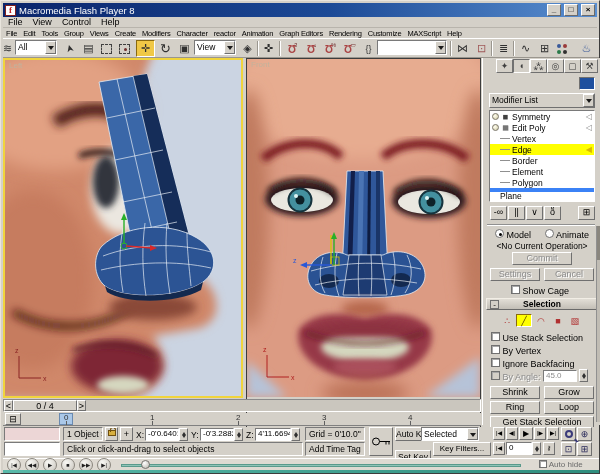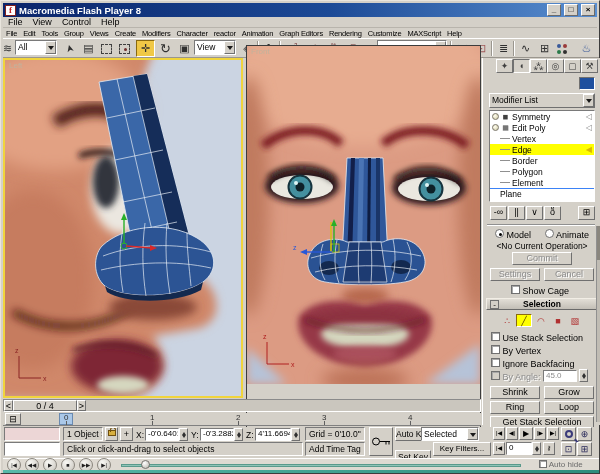--- a/index.html
+++ b/index.html
@@ -2,21 +2,21 @@
 <html><head>
 <meta charset="utf-8">
 <style>
 *{margin:0;padding:0;box-sizing:border-box}
 html,body{width:600px;height:474px;overflow:hidden}
 body{font-family:"Liberation Sans",sans-serif;font-size:9px;color:#000;background:#d4d0c8}
 .abs{position:absolute}
 #win{position:relative;width:600px;height:474px;background:#d4d0c8;border:1px solid;border-color:#e9e5dd #3c3c3c #3c3c3c #e9e5dd}
 .titlebar{left:2px;top:2px;width:594px;height:14px;background:linear-gradient(90deg,#0a246a,#1c4a96 55%,#5a8fd0);display:flex;align-items:center;gap:3px;padding:0 2px}
 .flogo{width:11px;height:11px;background:#fff;border:1px solid #802020;color:#c02020;font-weight:bold;font-size:9px;line-height:9px;text-align:center;font-family:"Liberation Serif",serif}
-.title{flex:1;color:#fff;font-weight:bold;font-size:9.5px;white-space:nowrap}
+.title{flex:1;color:#fff;font-weight:normal;font-size:9.5px;white-space:nowrap}
 .tbtn{width:14px;height:12px;background:#d4d0c8;border:1px solid;border-color:#fff #6b6b6b #6b6b6b #fff;font-size:8px;line-height:9px;text-align:center;font-weight:bold}
 .menubar{display:flex;align-items:center;background:#d4d0c8}
 .mi{padding:0 5px;white-space:nowrap}
 .mmax .mi{padding:0 3px;font-size:7.5px;letter-spacing:-.2px}
 .toolbar{left:2px;top:37px;width:596px;height:20px;background:#d4d0c8;border-top:1px solid #fff;border-bottom:1px solid #9a968e}
 .ti{position:absolute;top:1px;width:19px;height:17px;display:flex;align-items:center;justify-content:center;font-size:11px;color:#303030}
 .ti.hl{background:#f0c846;border:1px solid;border-color:#8a6a10 #fff #fff #8a6a10}
 .sep{position:absolute;top:2px;width:2px;height:15px;border-left:1px solid #9a968e;border-right:1px solid #fff}
 .combo{display:flex;background:#fff;border:1px solid;border-color:#7a7a7a #fff #fff #7a7a7a;height:15px}
 .cval{flex:1;padding:1px 2px;font-size:8.5px;white-space:nowrap;overflow:hidden}
@@ -226,21 +226,21 @@
       </g>
       <g stroke="#8a2424">
         <line x1="14" y1="318" x2="14" y2="296"></line>
           <line x1="14" y1="318" x2="36" y2="318"></line>
         <text x="10" y="293" font-size="7" fill="#8a2424" stroke="none">z</text>
         <text x="38" y="321" font-size="7" fill="#8a2424" stroke="none">x</text>
       </g>
     </svg>
   </div>
 
-  <div class="abs vp" style="left:245px;top:44px;width:235px;height:416px">
+  <div class="abs vp" style="left:245px;top:57px;width:235px;height:416px">
     <span class="vplabel">Front</span>
     <svg width="233" height="338" viewBox="0 0 233 338">
       <rect width="233" height="338" fill="#dc9b83"></rect>
       <ellipse cx="116" cy="30" rx="130" ry="70" fill="#e7ac90" filter="url(#b8)"></ellipse>
       <ellipse cx="2" cy="150" rx="20" ry="120" fill="#c07a5e" filter="url(#b8)"></ellipse>
       <ellipse cx="231" cy="150" rx="20" ry="120" fill="#c07a5e" filter="url(#b8)"></ellipse>
       <path d="M16,100 C40,80 76,80 94,98" stroke="#7c1e22" stroke-width="9" fill="none" filter="url(#b3)"></path>
       <path d="M136,98 C158,79 198,81 220,100" stroke="#7c1e22" stroke-width="9" fill="none" filter="url(#b3)"></path>
       <g>
         <ellipse cx="55" cy="140" rx="37" ry="17" fill="#2b151b" filter="url(#b3)"></ellipse>
@@ -346,27 +346,27 @@
           <i class="tree"></i>
           <span class="lbl">Edge</span>
           <span class="pin on">◀</span>
         </div>
       <div class="srow">
           <i class="tree"></i>
           <span class="lbl">Border</span>
         </div>
       <div class="srow">
           <i class="tree"></i>
-          <span class="lbl">Polygon</span>
+          <span class="lbl">Element</span>
         </div>
       <div class="srow">
           <i class="tree"></i>
-          <span class="lbl">Element</span>
-        </div>
-      <div class="srow" style="border-top:1px solid #3b82f6">
+          <span class="lbl">Polygon</span>
+        </div>
+      <div class="srow" style="border-top:4px solid #3b82f6">
           <span class="lbl" style="padding-left:8px">Plane</span>
         </div>
     </div>
 
     <span class="abs btn" style="left:7px;top:148px;width:17px;height:14px">-∞</span>
     <span class="abs btn" style="left:25px;top:148px;width:17px;height:14px">||</span>
     <span class="abs btn" style="left:43px;top:148px;width:17px;height:14px">∨</span>
     <span class="abs btn" style="left:61px;top:148px;width:17px;height:14px">ṏ</span>
     <span class="abs btn" style="left:95px;top:148px;width:17px;height:14px">⊞</span>
 

